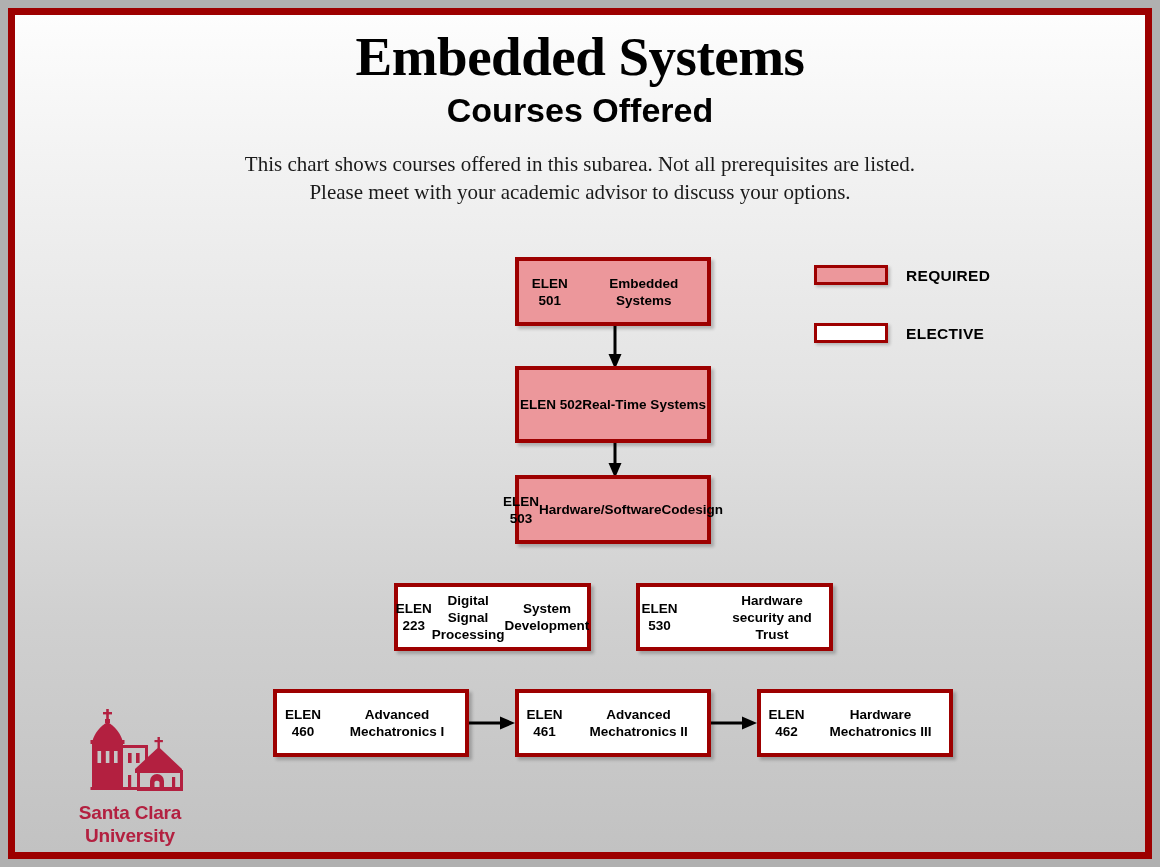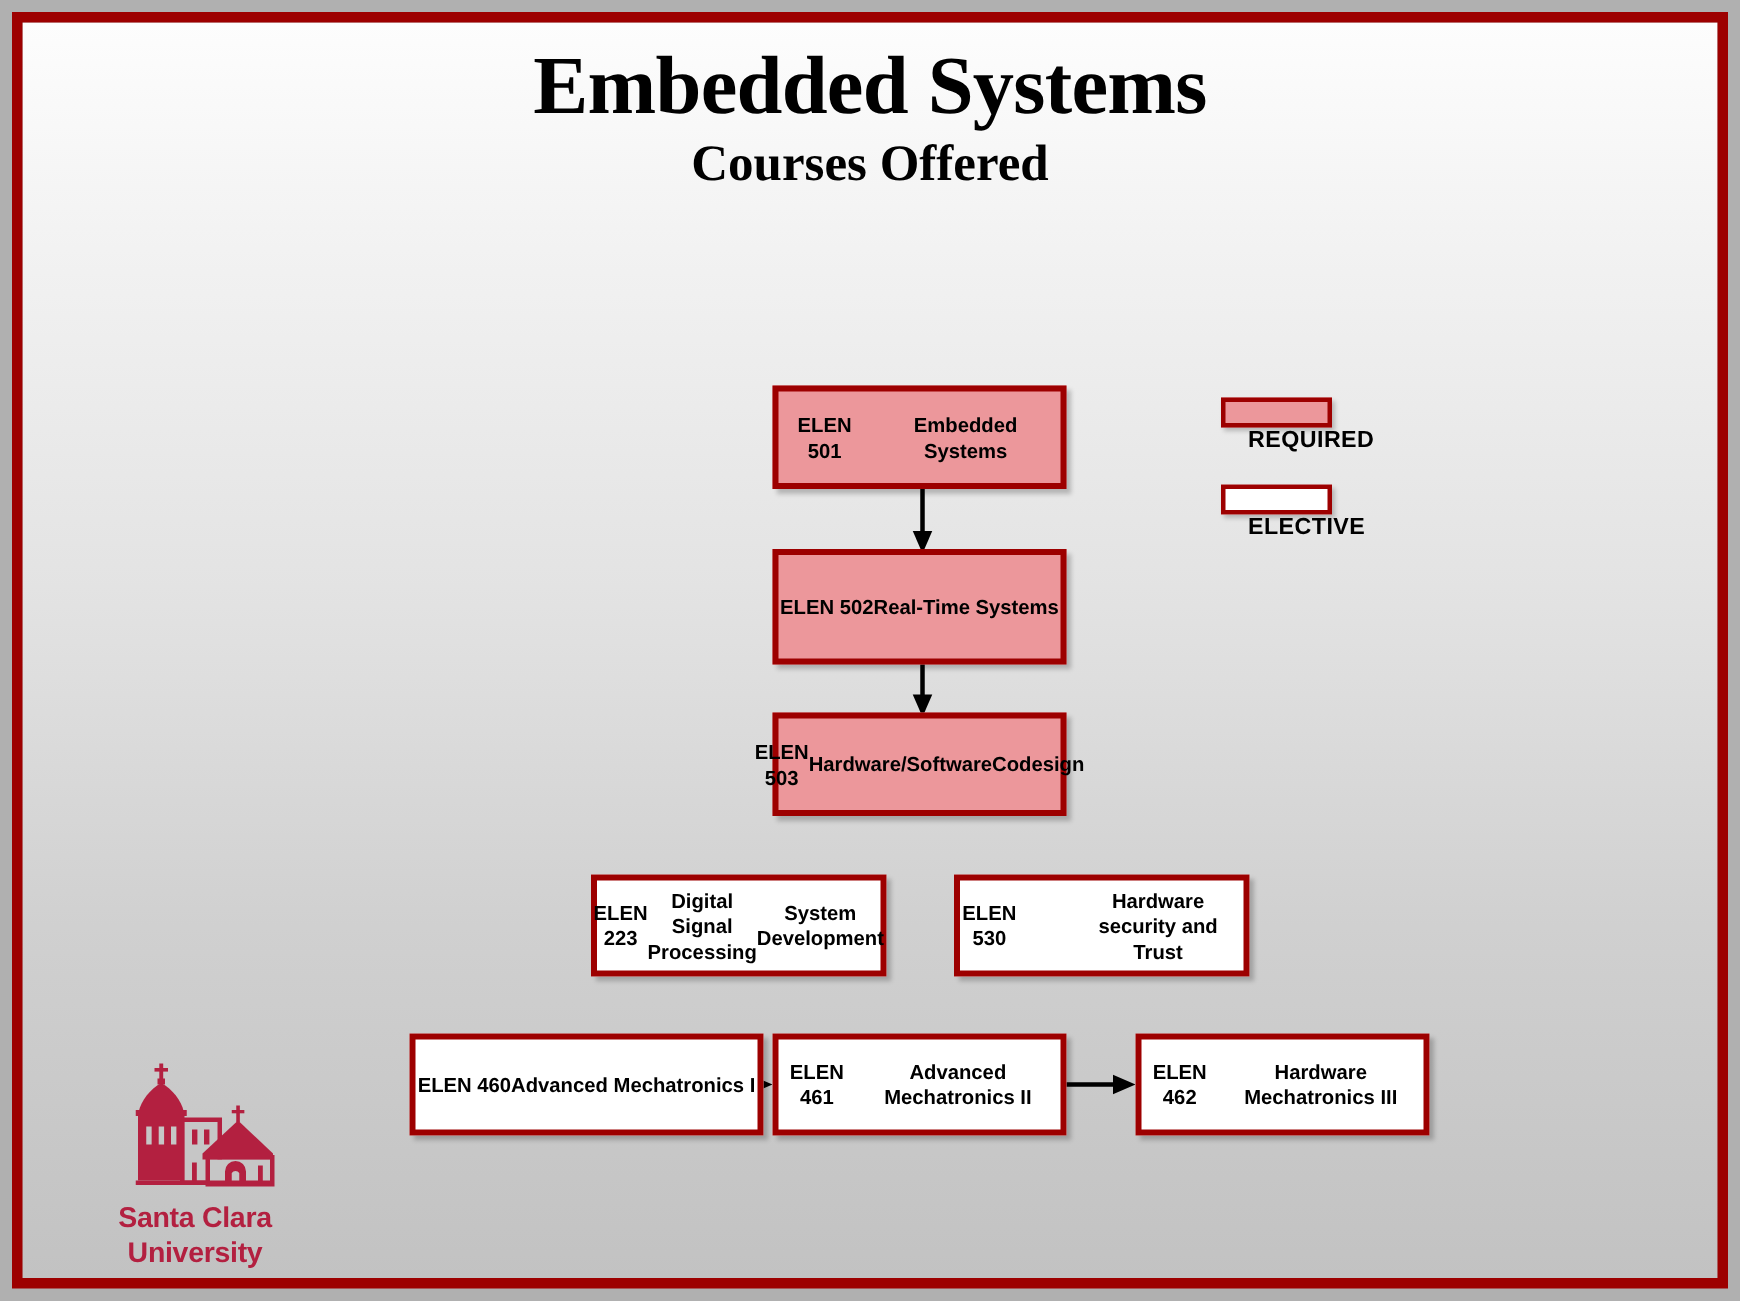--- a/index.html
+++ b/index.html
@@ -43,21 +43,21 @@
   }
   .poster-title {
     font-family: "Liberation Serif", serif;
     font-weight: bold;
     font-size: 55px;
     line-height: 64px;
     color: #000;
     letter-spacing: -0.5px;
   }
   .poster-subtitle {
-    font-family: Liberation Serif, serif;
+    font-family: Liberation Sans, sans-serif;
     font-weight: bold;
     font-size: 34px;
     line-height: 42px;
     color: #000;
     margin-top: 0px;
   }
   .poster-note {
     position: absolute;
     left: 0;
     top: 135px;
@@ -90,22 +90,21 @@
   .course-box.required { background: #ec979b; }
   .course-box.elective { background: #ffffff; }
   .course-code { display: block; }
   .course-name { display: block; }
 
   
   .legend { position: absolute; }
   .legend-row {
     position: absolute;
     display: flex;
-    align-items: flex-start;
-    flex-direction: column;
+    align-items: flex-end;
   }
   .legend-swatch {
     width: 74px;
     height: 20px;
     box-sizing: border-box;
     border: 3px solid #9d0000;
     box-shadow: 2px 2px 3px rgba(0,0,0,0.22);
   }
   .legend-swatch.required { background: #ec979b; }
   .legend-swatch.elective { background: #ffffff; }
@@ -140,20 +139,24 @@
 </style>
 </head>
 <body>
 
 <div id="poster-frame">
   <div id="poster-canvas">
 
     <div class="title-block">
       <div class="poster-title">Embedded Systems</div>
       <div class="poster-subtitle">Courses Offered</div>
+    </div>
+    <div class="poster-note">
+      <span class="note-line">This chart shows courses offered in this subarea. Not all prerequisites are listed.</span>
+      <span class="note-line">Please meet with your academic advisor to discuss your options.</span>
     </div>
 
     <div class="legend">
       <div class="legend-row" style="left:799px; top:250px;">
         <span class="legend-swatch required"></span>
         <span class="legend-label">REQUIRED</span>
       </div>
       <div class="legend-row" style="left:799px; top:285px;margin-top:23px;">
         <span class="legend-swatch elective"></span>
         <span class="legend-label">ELECTIVE</span>
@@ -195,21 +198,21 @@
     <div class="course-box elective" style="left: 379px; top: 568px; width: 197px; height: 68px;">
       <span class="course-code">ELEN 223</span>
       <span class="course-name">Digital Signal Processing</span>
       <span class="course-name">System Development</span>
     </div>
     <div class="course-box elective" style="left: 621px; top: 568px; width: 197px; height: 68px; gap: 36px;">
       <span class="course-code">ELEN 530</span>
       <span class="course-name">Hardware security and Trust</span>
 
     </div>
-    <div class="course-box elective" style="left: 258px; top: 674px; width: 236px; height: 68px;">
+    <div class="course-box elective" style="left: 258px; top: 674px; width: 196px; height: 68px;">
       <span class="course-code">ELEN 460</span>
       <span class="course-name">Advanced Mechatronics I</span>
 
     </div>
     <div class="course-box elective" style="left: 500px; top: 674px; width: 196px; height: 68px;">
       <span class="course-code">ELEN 461</span>
       <span class="course-name">Advanced Mechatronics II</span>
 
     </div>
     <div class="course-box elective" style="left: 742px; top: 674px; width: 196px; height: 68px;">

